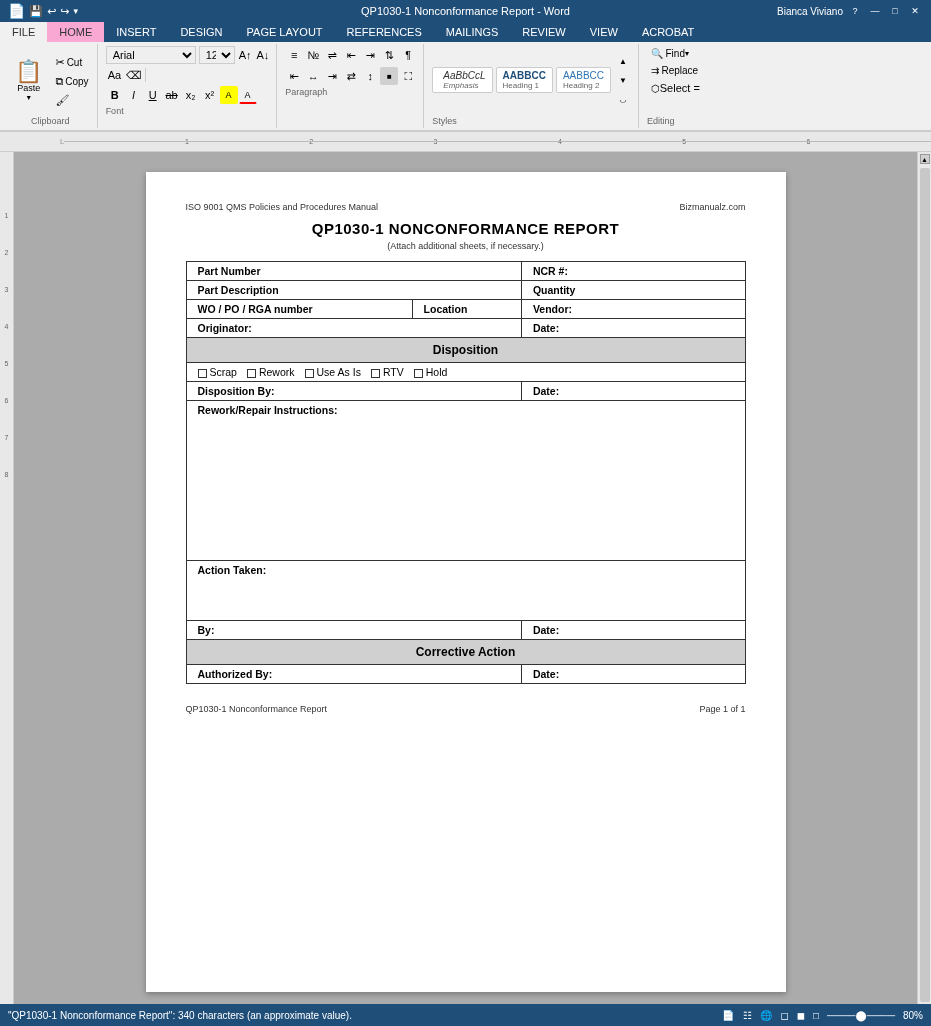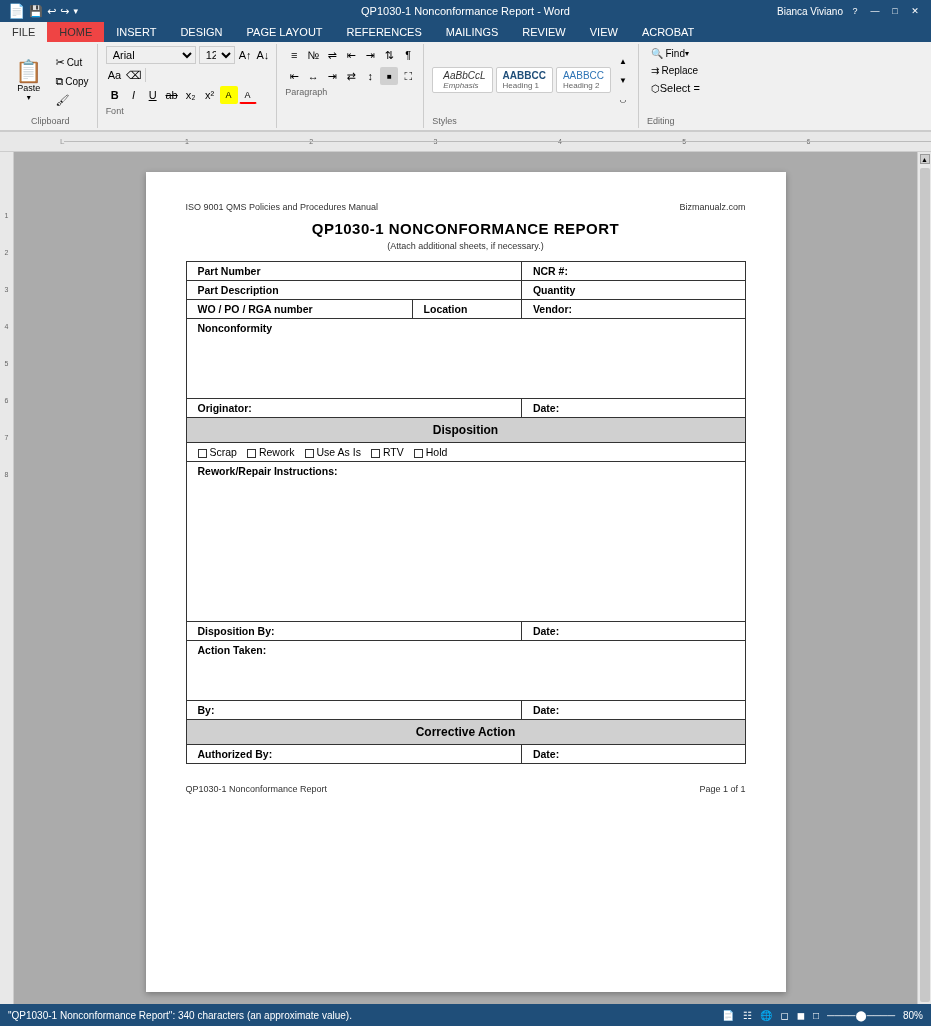--- a/index.html
+++ b/index.html
@@ -214,21 +214,21 @@
     <span style="font-size:10px;">Bianca Viviano</span>
     <div class="win-btn">?</div>
     <div class="win-btn">—</div>
     <div class="win-btn">□</div>
     <div class="win-btn close">✕</div>
   </div>
 </div>
 
 <div class="ribbon-tabs">
   <button class="ribbon-tab active">FILE</button>
-  <button class="ribbon-tab active" style="background:#ef4444; color:#333;">HOME</button>
+  <button class="ribbon-tab active" style="background:#f9a8d4; color:#333;">HOME</button>
   <button class="ribbon-tab">INSERT</button>
   <button class="ribbon-tab">DESIGN</button>
   <button class="ribbon-tab">PAGE LAYOUT</button>
   <button class="ribbon-tab">REFERENCES</button>
   <button class="ribbon-tab">MAILINGS</button>
   <button class="ribbon-tab">REVIEW</button>
   <button class="ribbon-tab">VIEW</button>
   <button class="ribbon-tab">ACROBAT</button>
 </div>
 
@@ -418,25 +418,20 @@
             <strong>WO / PO / RGA number</strong>
           </td>
           <td>
             <strong>Location</strong>
           </td>
           <td colspan="2">
             <strong>Vendor:</strong>
           </td>
         </tr>
 
-        <tr>
-          <td colspan="5" class="tall-cell">
-            <strong>Nonconformity</strong>
-          </td>
-        </tr>
 
         <tr>
           <td colspan="3">
             <strong>Originator:</strong>
           </td>
           <td colspan="2">
             <strong>Date:</strong>
           </td>
         </tr>
 
@@ -467,31 +462,31 @@
               </div>
               <div class="checkbox-item">
                 <span class="cb"></span>
                 <span>Hold</span>
               </div>
             </div>
           </td>
         </tr>
 
         <tr>
+          <td colspan="3">
+            <strong>Disposition By:</strong>
+          </td>
+          <td colspan="2">
+            <strong>Date:</strong>
+          </td>
+        </tr>
+
+        <tr>
           <td colspan="5" class="very-tall-cell">
             <strong>Rework/Repair Instructions:</strong>
-          </td>
-        </tr>
-
-        <tr>
-          <td colspan="3">
-            <strong>Disposition By:</strong>
-          </td>
-          <td colspan="2">
-            <strong>Date:</strong>
           </td>
         </tr>
 
         <tr>
           <td colspan="5" class="medium-tall-cell">
             <strong>Action Taken:</strong>
           </td>
         </tr>
 
         <tr>

